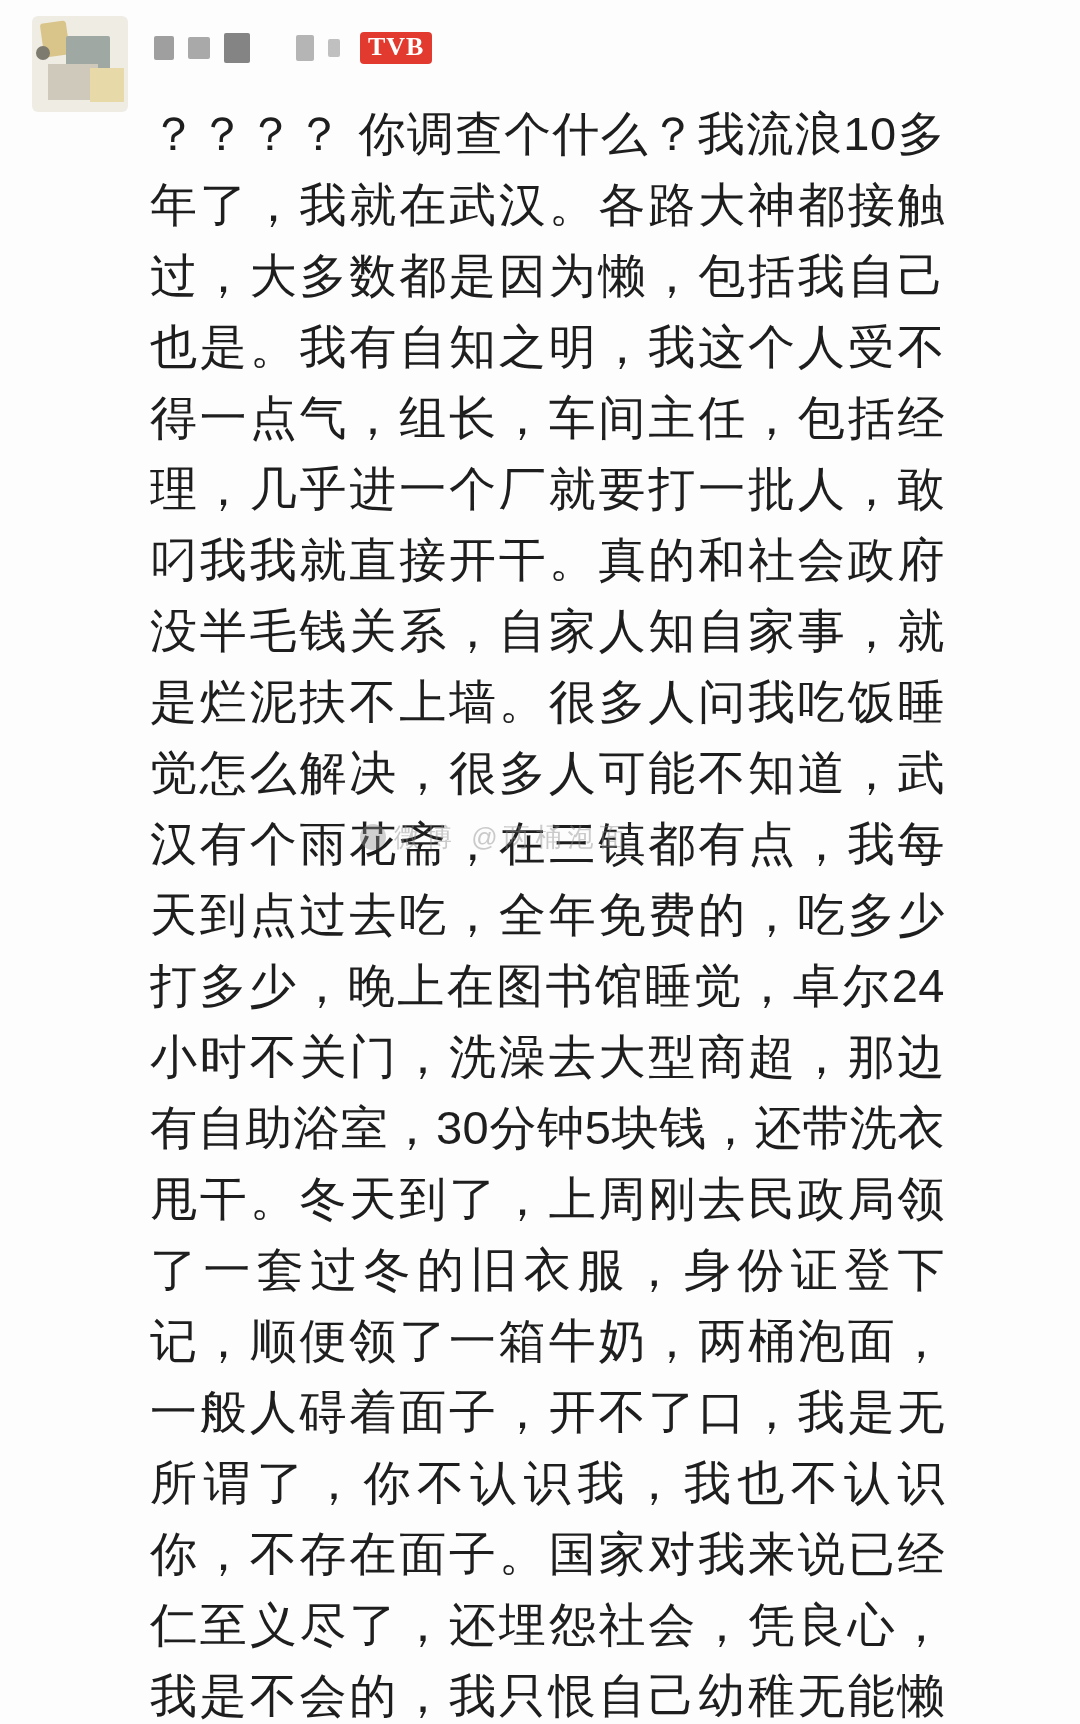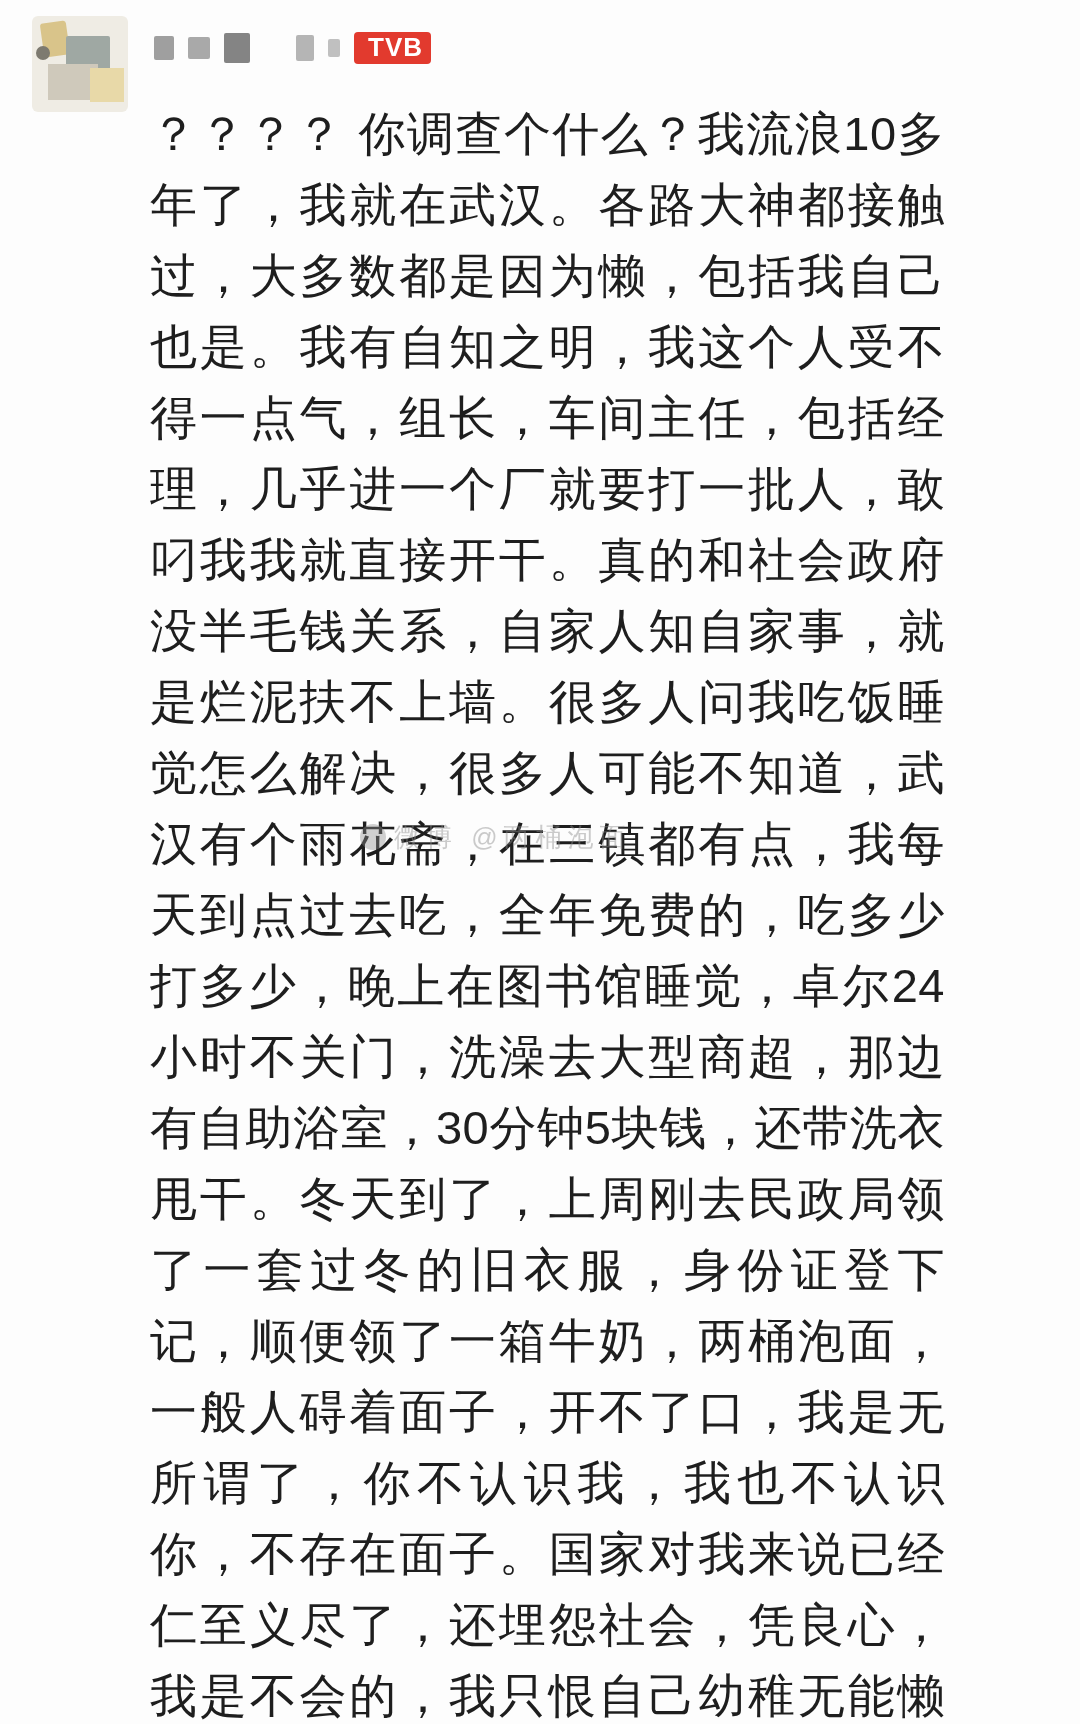--- a/index.html
+++ b/index.html
@@ -104,24 +104,25 @@
 
   .tvb {
     display: inline-flex;
     align-items: center;
     justify-content: center;
     background: #e23a2e;
     color: #ffffff;
     font-size: 26px;
     font-weight: bold;
     letter-spacing: 1px;
-    padding: 2px 8px 4px 14px;
+    padding: 2px 8px 4px 8px;
     border-radius: 4px;
     line-height: 1;
-    font-family: Liberation Sans, sans-serif;
+    margin-left: 6px;
+    font-family: Liberation Serif, serif;
   }
 
   .body-text {
     margin-left: 122px;
     margin-top: 6px;
     font-size: 47px;
     line-height: 71px;
     letter-spacing: 0.5px;
     color: #1e1e1e;
     text-align: justify;

